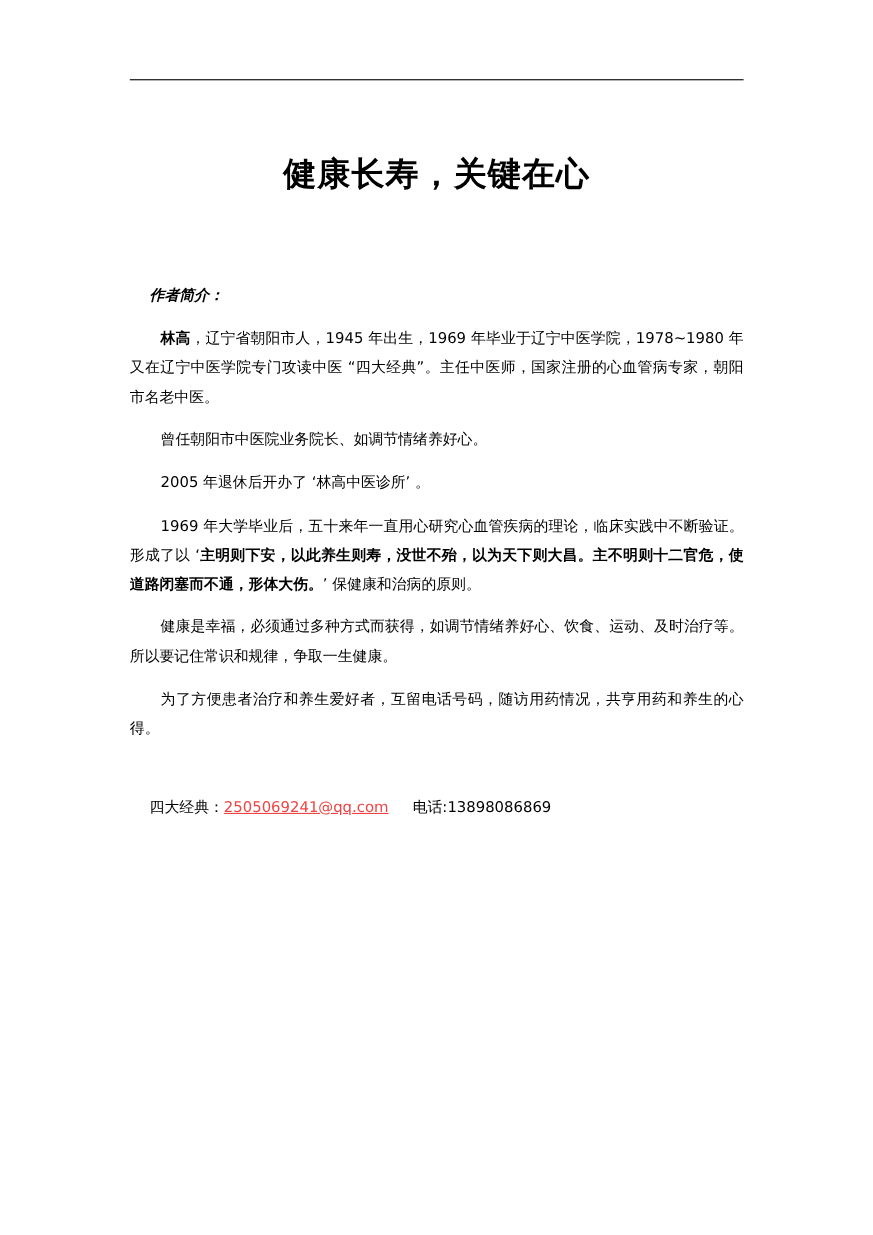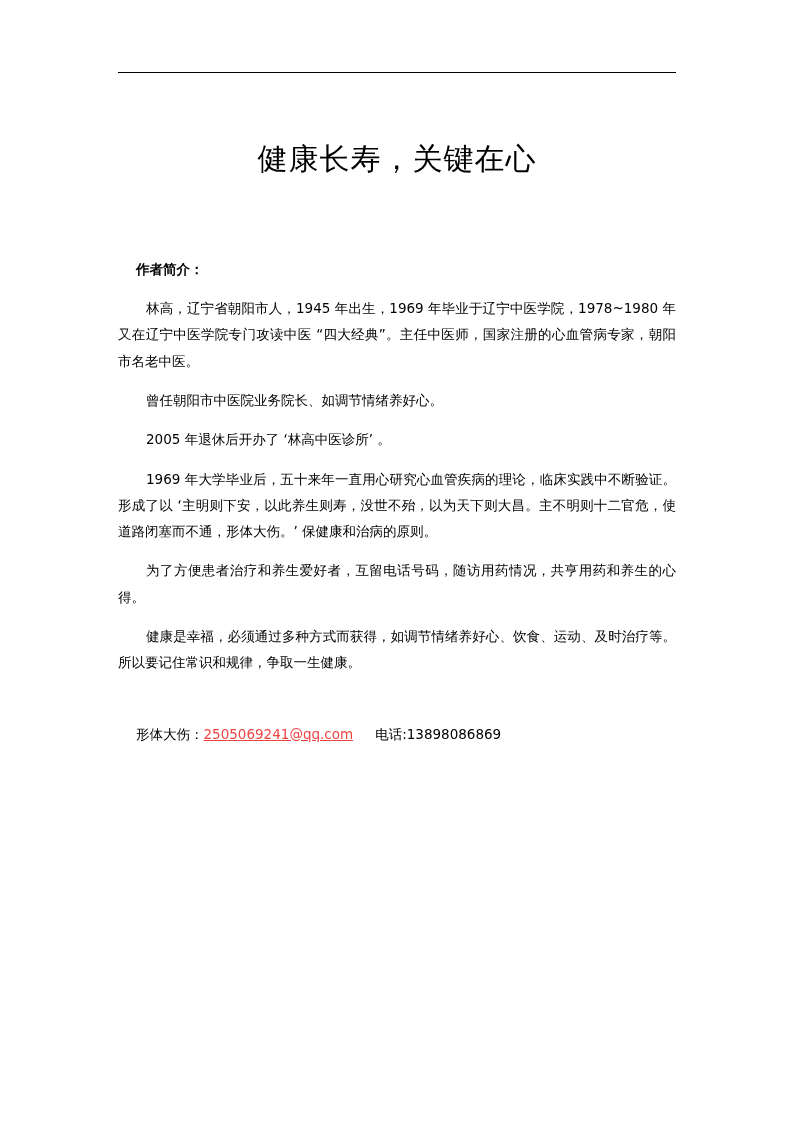--- a/index.html
+++ b/index.html
@@ -28,48 +28,49 @@
     border-top: 1px solid #000000;
   }
   .content {
     position: absolute;
     left: 118px;
     top: 118px;
     width: 558px;
   }
   .doc-title {
     font-size: 30px;
-    font-weight: normal;
+    font-weight: bold;
     text-align: center;
     letter-spacing: 1px;
     margin: 0 0 0 0;
     padding-top: 20px;
     line-height: 1.4;
   }
   .section-label {
     font-size: 13.5px;
     font-weight: bold;
     margin-top: 78px;
     margin-bottom: 0;
     padding-left: 18px;
     line-height: 1.7;
+    font-style: italic;
   }
   p.para {
     font-size: 13.5px;
     line-height: 1.95;
     margin: 13px 0 0 0;
     text-align: justify;
     text-justify: inter-ideograph;
     text-indent: 28px;
   }
   p.para.first-body {
     margin-top: 14px;
   }
   .b {
-    font-weight: normal;
+    font-weight: bold;
   }
   .contact {
     font-size: 13.5px;
     line-height: 1.9;
     margin-top: 46px;
     padding-left: 18px;
   }
   .contact a {
     color: #ef4444;
     text-decoration: underline;
@@ -90,22 +91,22 @@
 
     <h1 class="doc-title">健康长寿，关键在心</h1>
 
     <div class="section-label">作者简介：</div>
 
     <div id="paragraphs">
         <p class="para first-body"><span class="b">林高</span><span>，辽宁省朝阳市人，1945 年出生，1969 年毕业于辽宁中医学院，1978~1980 年又在辽宁中医学院专门攻读中医 “四大经典”。主任中医师，国家注册的心血管病专家，朝阳市名老中医。</span></p>
         <p class="para"><span>曾任朝阳市中医院业务院长、如调节情绪养好心。</span></p>
         <p class="para"><span>2005 年退休后开办了 ‘林高中医诊所’ 。</span></p>
         <p class="para"><span>1969 年大学毕业后，五十来年一直用心研究心血管疾病的理论，临床实践中不断验证。形成了以 ‘</span><span class="b">主明则下安，以此养生则寿，没世不殆，以为天下则大昌。主不明则十二官危，使道路闭塞而不通，形体大伤。</span><span>’ 保健康和治病的原则。</span></p>
+        <p class="para"><span>健康是幸福，必须通过多种方式而获得，如调节情绪养好心、饮食、运动、及时治疗等。所以要记住常识和规律，争取一生健康。</span></p>
         <p class="para"><span>为了方便患者治疗和养生爱好者，互留电话号码，随访用药情况，共亨用药和养生的心得。</span></p>
-        <p class="para"><span>健康是幸福，必须通过多种方式而获得，如调节情绪养好心、饮食、运动、及时治疗等。所以要记住常识和规律，争取一生健康。</span></p>
       </div>
 
     <div class="contact">
-      <span>形体大伤：</span><a href="#">2505069241@qq.com</a><span class="phone">电话:13898086869</span>
+      <span>四大经典：</span><a href="#">2505069241@qq.com</a><span class="phone">电话:13898086869</span>
     </div>
 
   </div>
 </div>
 
 </body></html>

